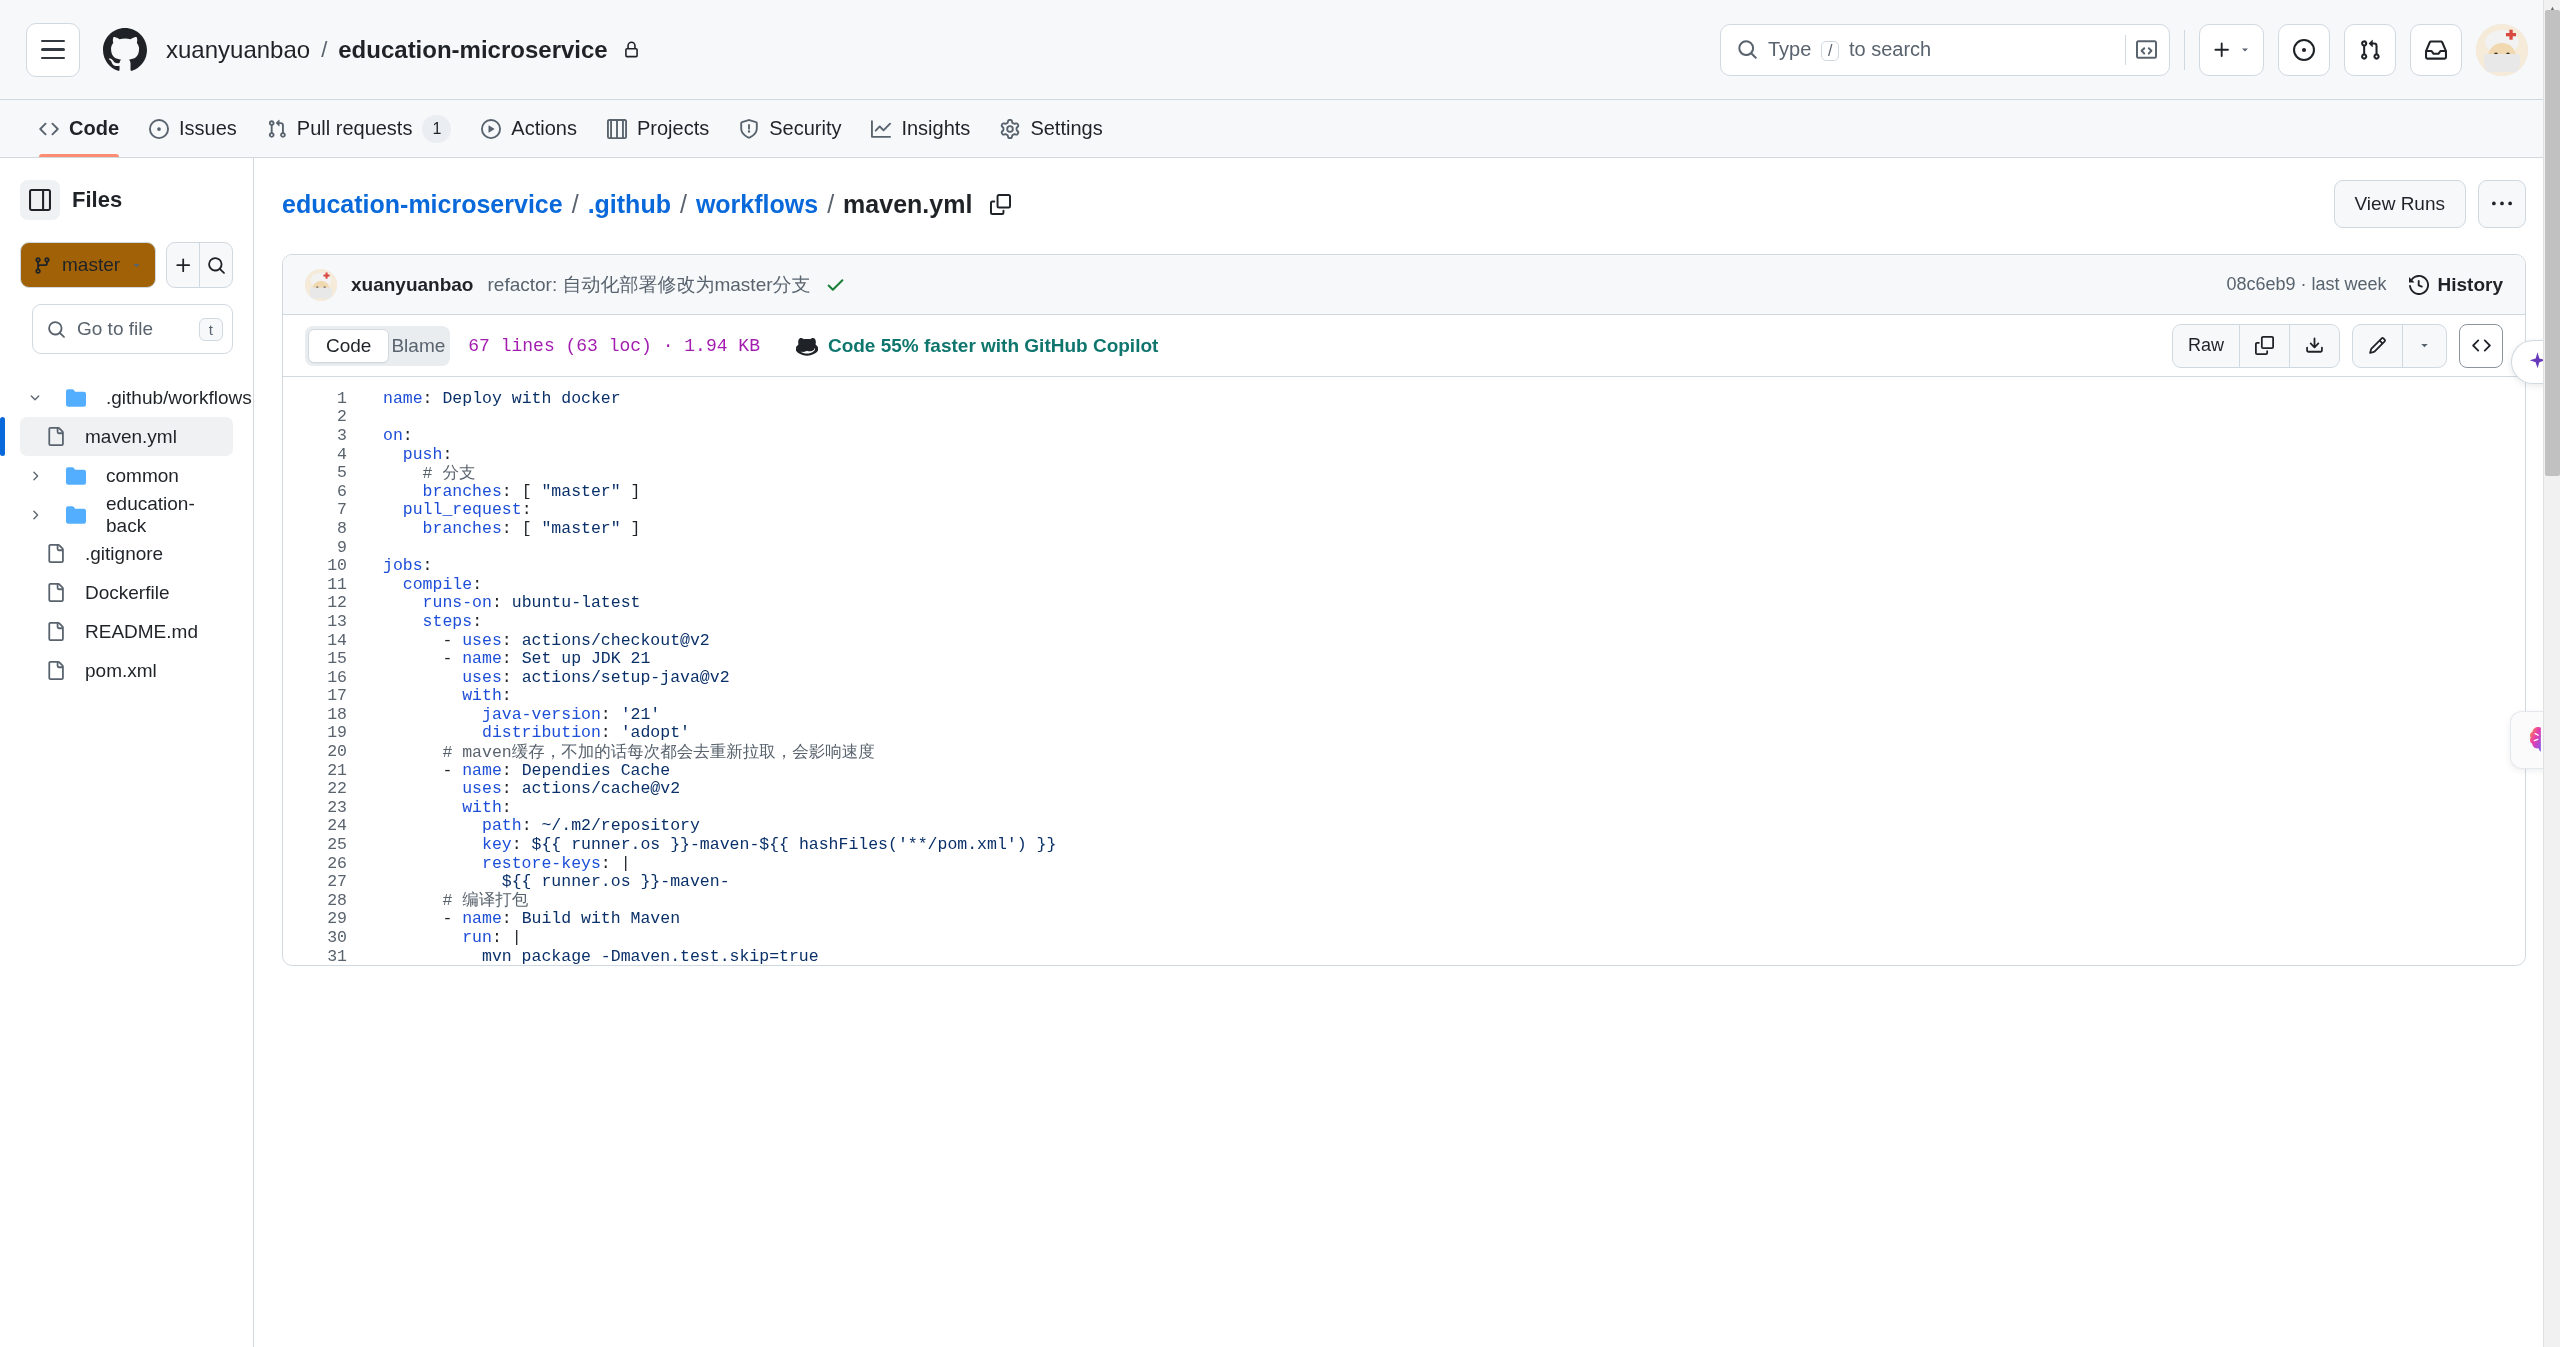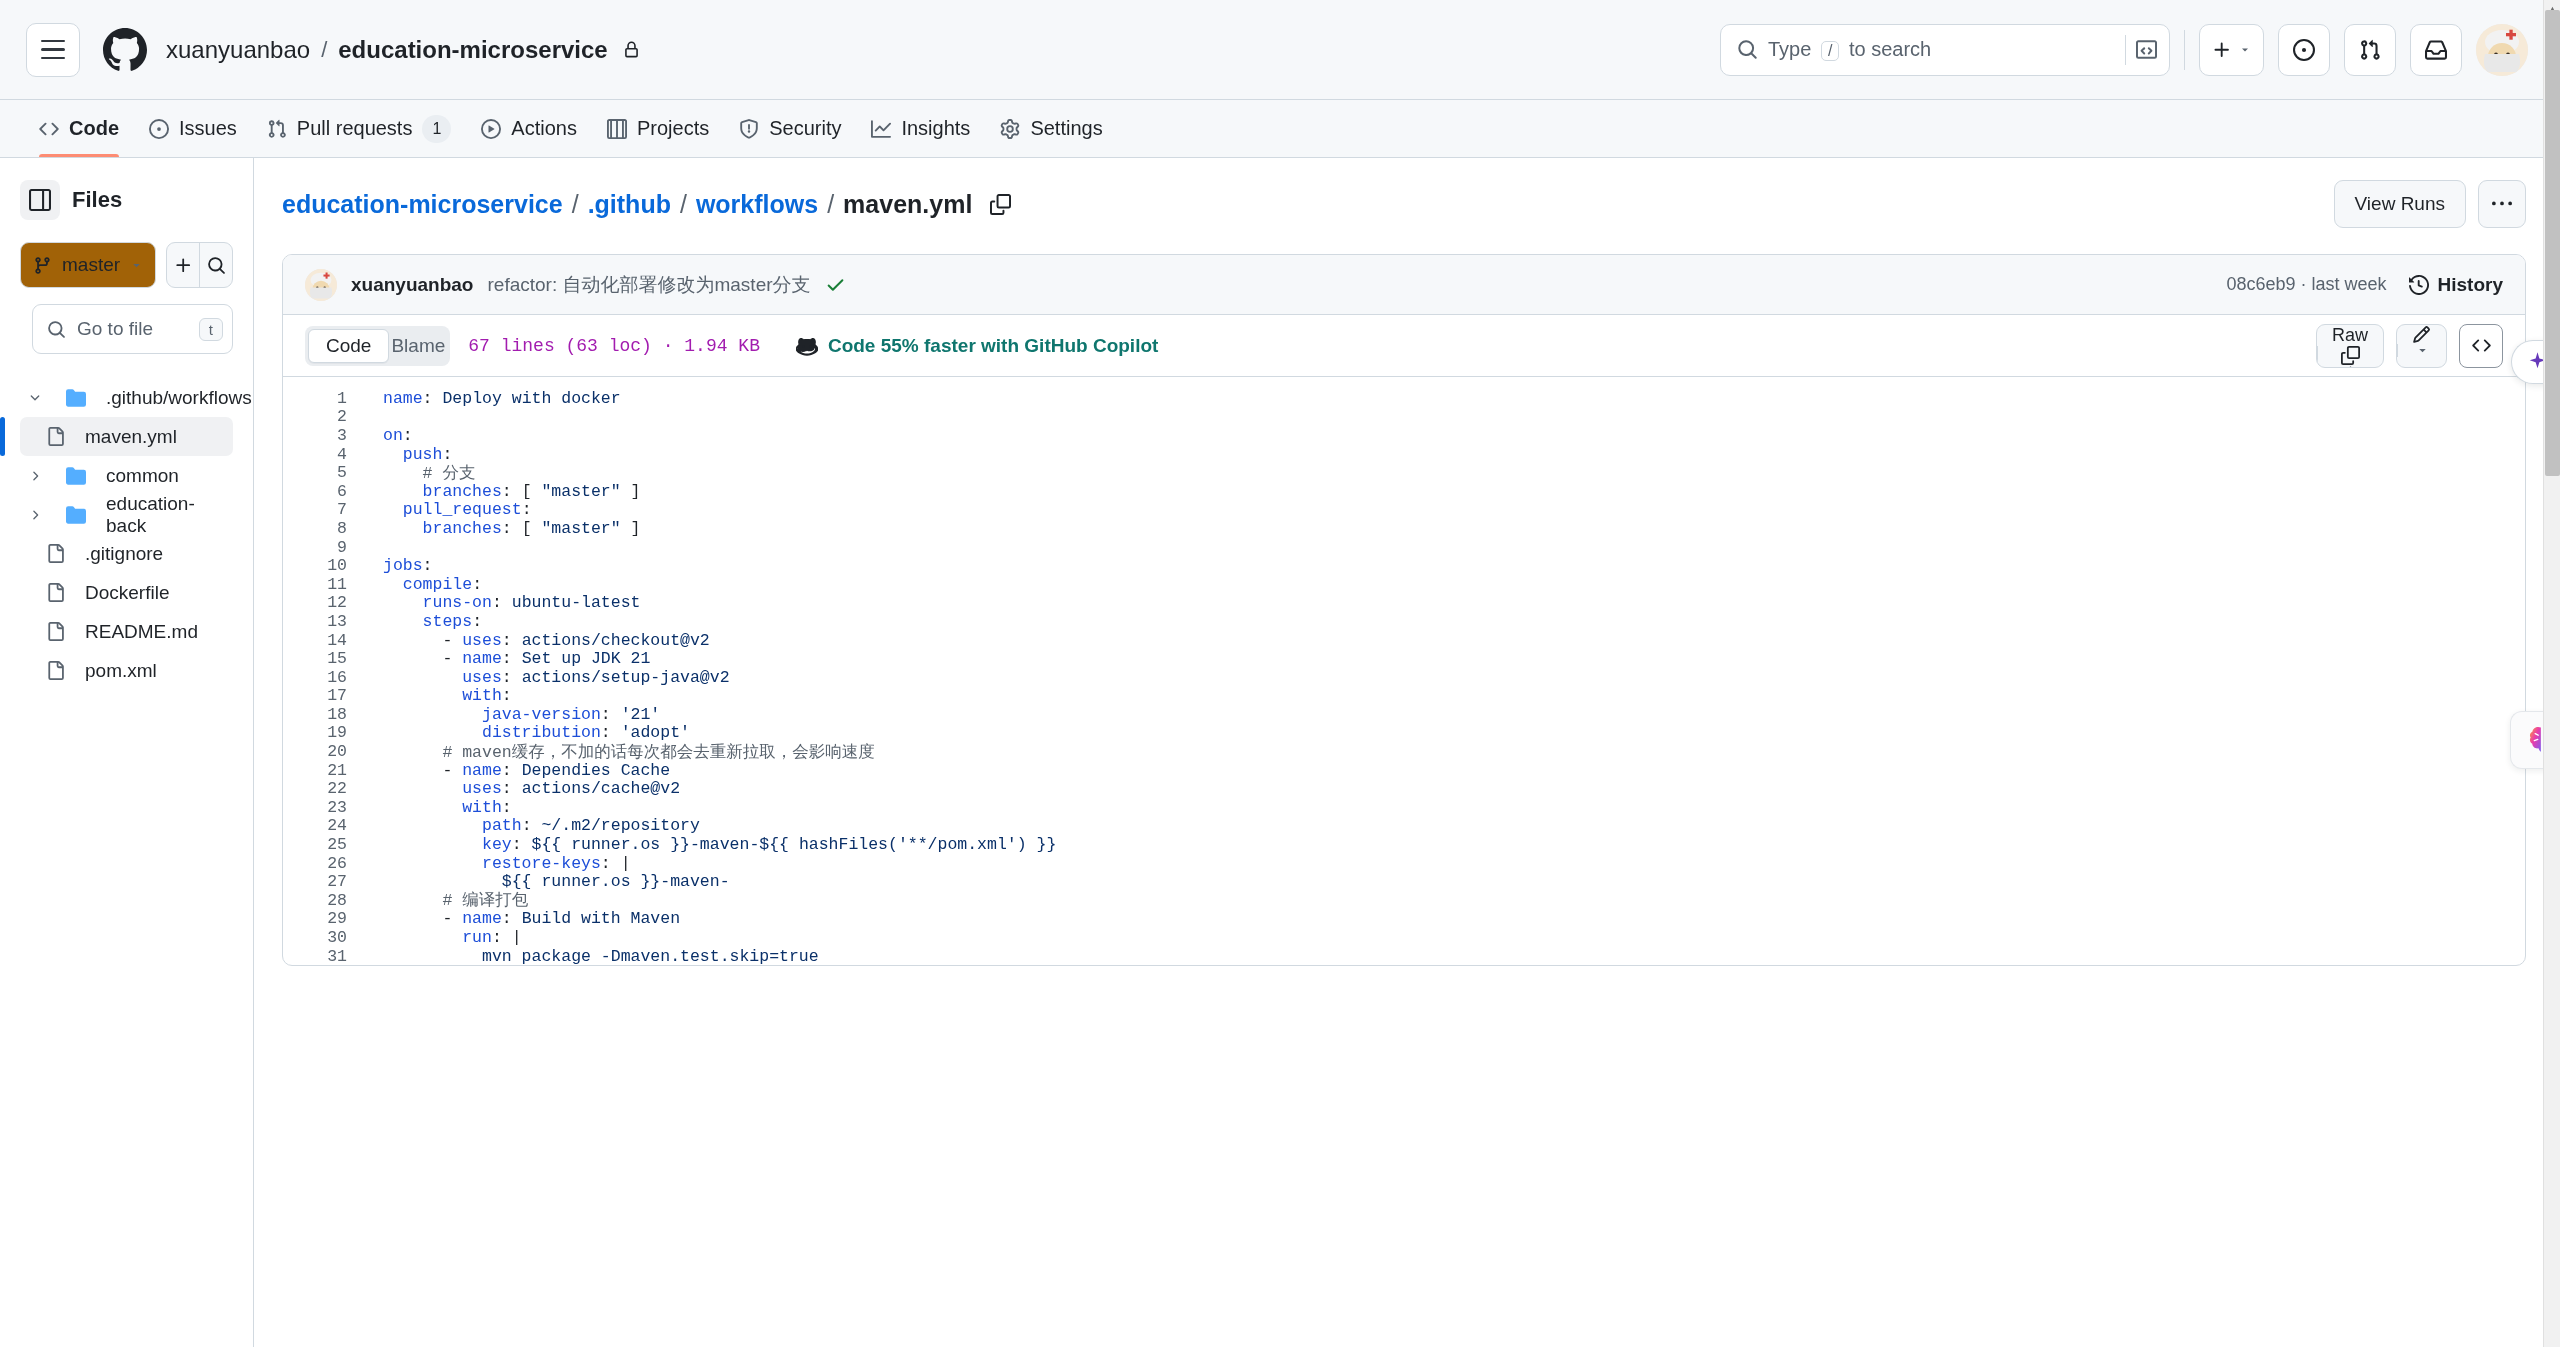--- a/index.html
+++ b/index.html
@@ -256,21 +256,21 @@
   }
   .fmeta { color: #a21caf; font-size: 18px; }
   .copilot-pill {
     display: flex; align-items: center; gap: 10px;
     font-size: 19px; font-weight: bold; color: #0f766e;
     margin-left: 18px; cursor: pointer;
   }
   .tb-right { margin-left: auto; display: flex; align-items: center; gap: 12px; }
   .btn-group {
     display: flex; border: 1px solid #d1d9e0; border-radius: 9px;
-    overflow: hidden; background: #f6f8fa; height: 44px; flex-direction: column;
+    overflow: hidden; background: #f6f8fa; height: 44px;
   }
   .btn-group > div {
     display: flex; align-items: center; justify-content: center;
     padding: 0 15px; cursor: pointer; font-size: 18px; color: #1f2328;
   }
   .btn-group > div + div { border-left: 1px solid #d1d9e0; }
   .sq-btn {
     width: 44px; height: 44px;
     border: 1px solid #8c959f; border-radius: 8px;
     background: #ffffff;

